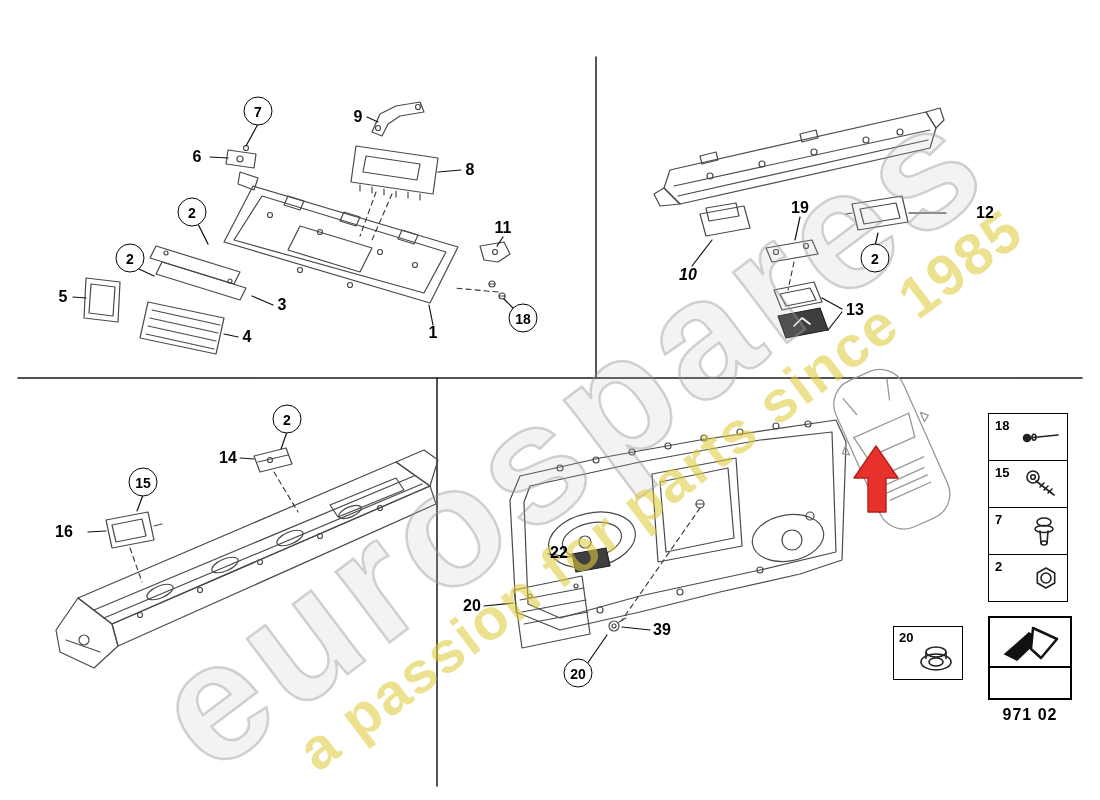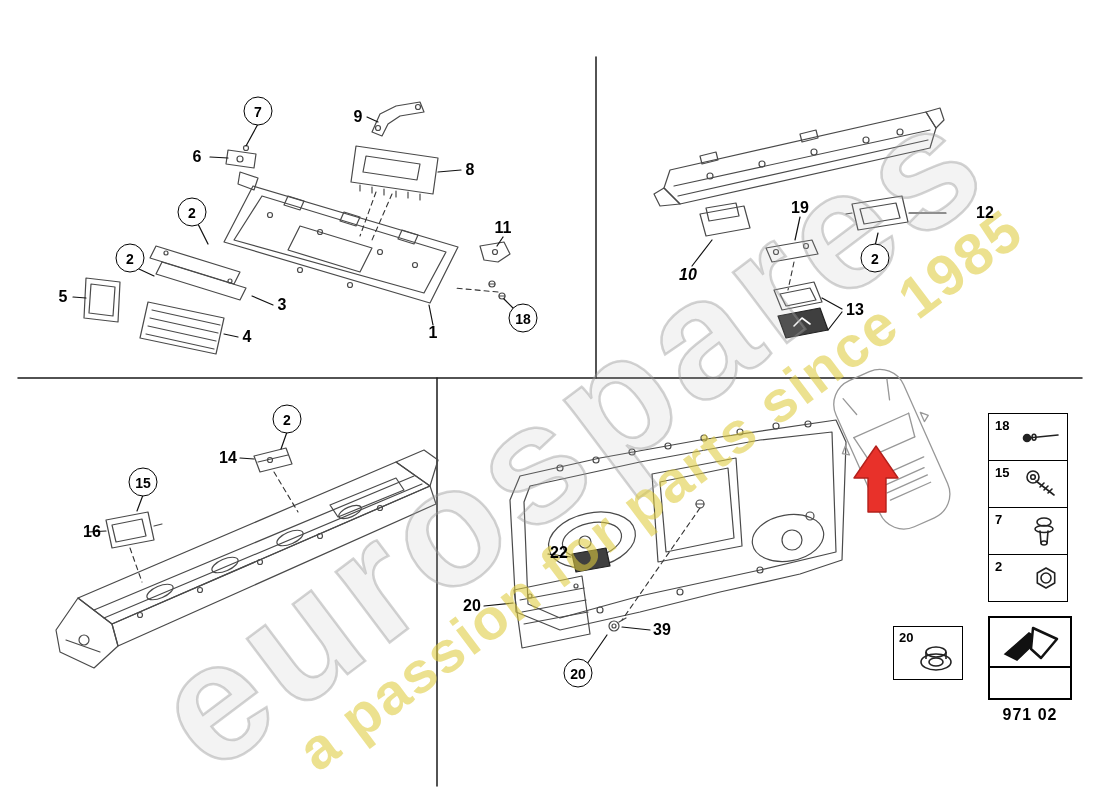--- a/index.html
+++ b/index.html
@@ -315,21 +315,21 @@
       <div class="callout" style="left: 503px; top: 228px;">11</div>
       <div class="callout circled" style="left: 523px; top: 318px;">18</div>
       <div class="callout" style="left: 688px; top: 275px; font-style: italic;">10</div>
       <div class="callout" style="left: 800px; top: 208px;">19</div>
       <div class="callout" style="left: 958px; top: 213px; margin-left: 27px;">12</div>
       <div class="callout circled" style="left: 875px; top: 258px;">2</div>
       <div class="callout" style="left: 855px; top: 310px;">13</div>
       <div class="callout circled" style="left: 287px; top: 419px;">2</div>
       <div class="callout" style="left: 228px; top: 458px;">14</div>
       <div class="callout circled" style="left: 143px; top: 482px;">15</div>
-      <div class="callout" style="left: 92px; top: 532px;">16</div>
+      <div class="callout" style="left: 64px; top: 532px;">16</div>
       <div class="callout" style="left: 535px; top: 553px; padding-left: 48px;">22</div>
       <div class="callout" style="left: 472px; top: 606px;">20</div>
       <div class="callout" style="left: 662px; top: 630px;">39</div>
       <div class="callout circled" style="left: 578px; top: 673px;">20</div>
     </div>
 
   <div class="fastener-legend">
     <div class="fastener-box">
       <span class="fastener-label">18</span>
       <svg class="fastener-icon" width="46" height="30">

